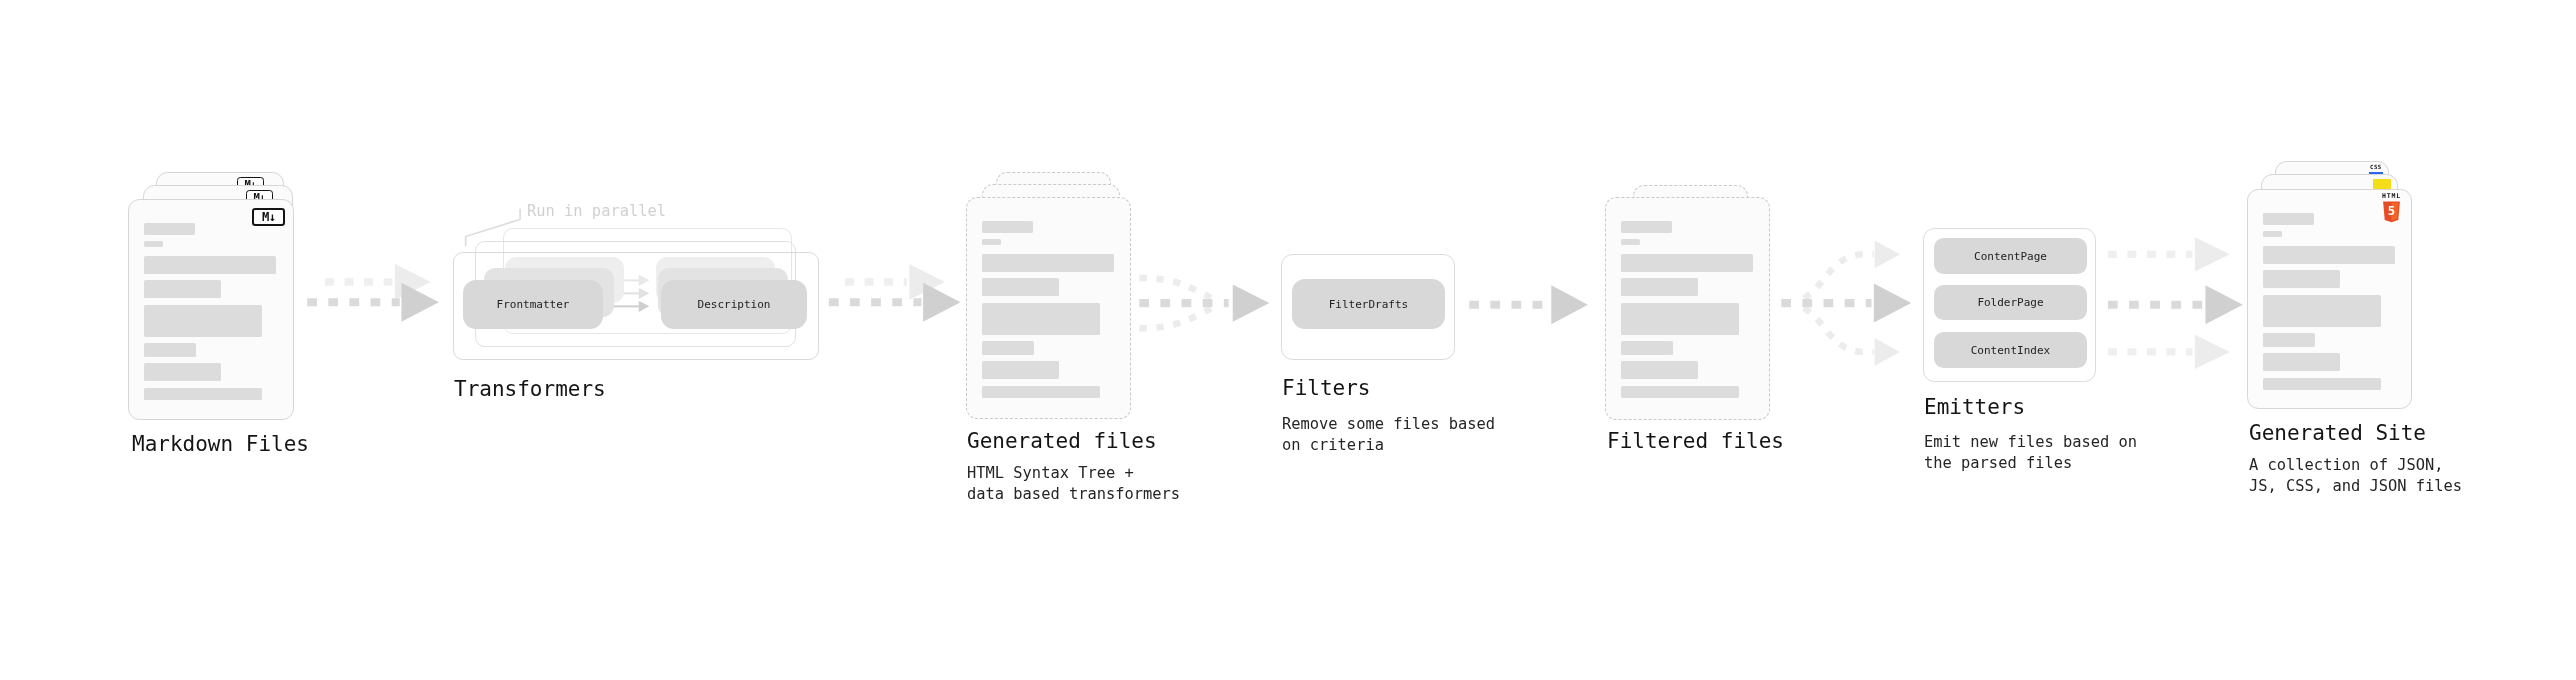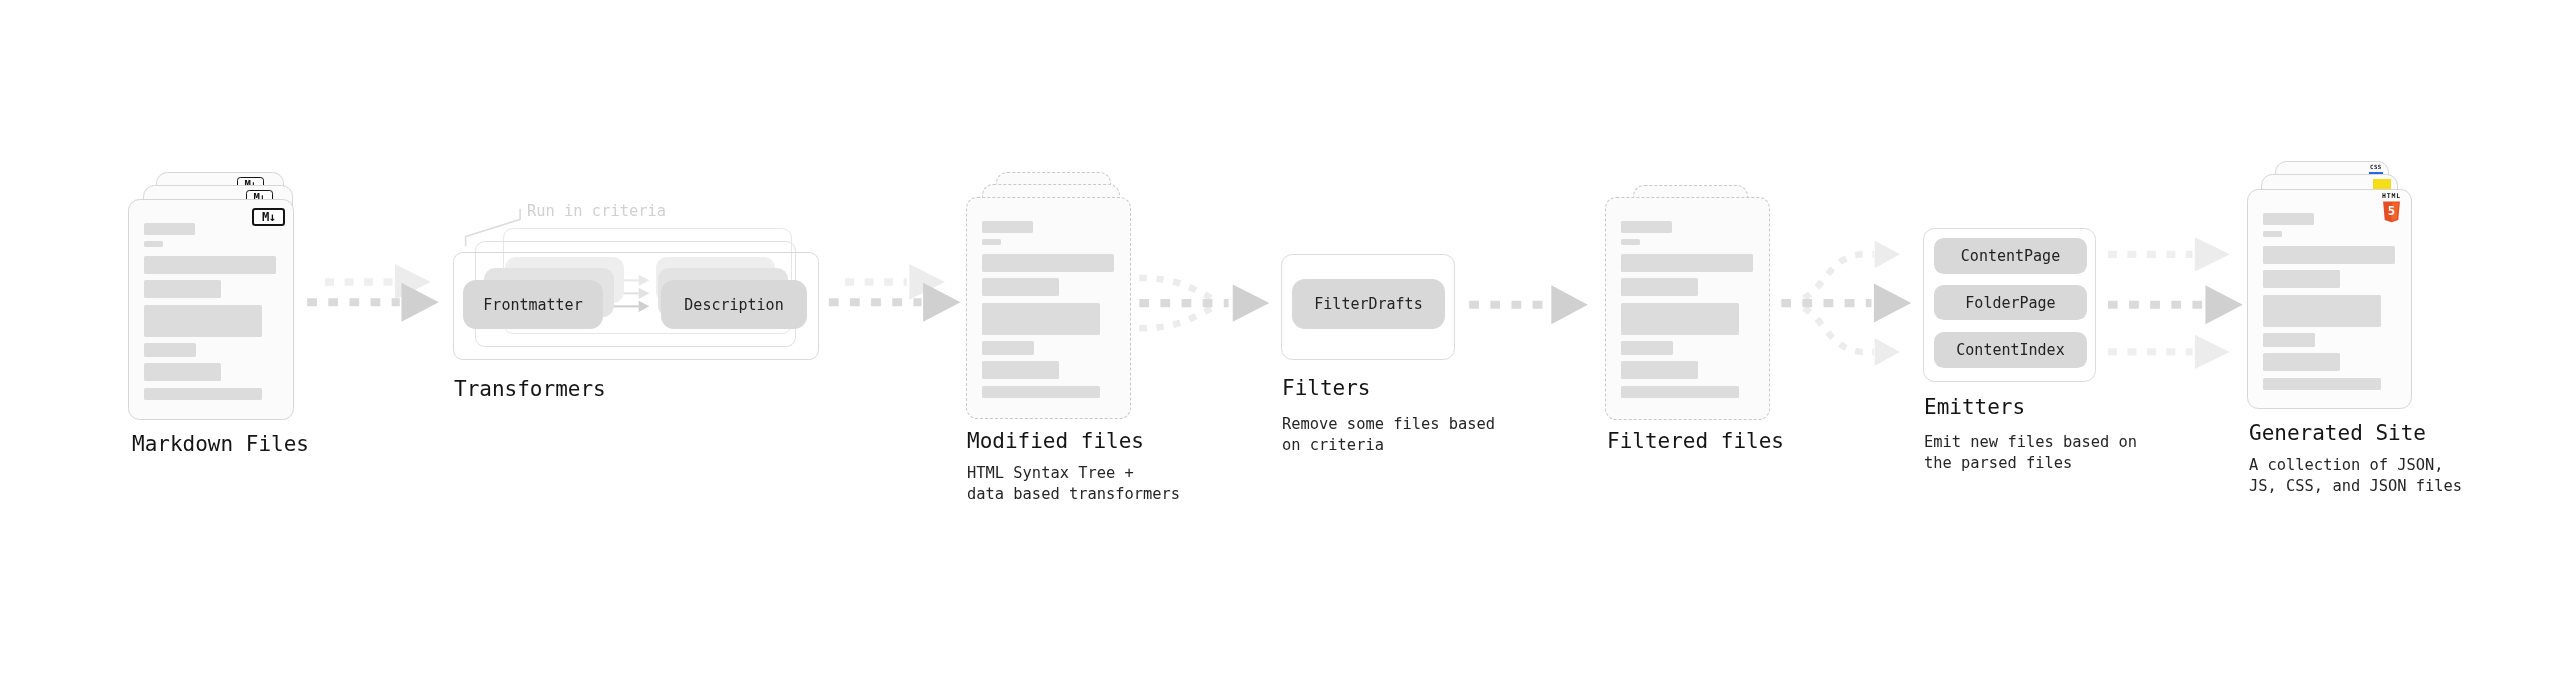--- a/index.html
+++ b/index.html
@@ -18,21 +18,21 @@
             border:2.4px solid #141414;border-radius:3.3px;font-weight:bold;color:#141414;box-sizing:border-box;}
   .md-badge.front{right:8.1px;top:8.1px;width:32.5px;height:18px;font-size:12.2px;letter-spacing:-0.8px;}
   .md-badge.small{right:19.5px;top:4.1px;width:27px;height:14px;font-size:10.6px;border-width:1.6px;letter-spacing:-0.8px;}
 
   
   .tbox{position:absolute;box-sizing:border-box;border:1.6px solid #d9d9d9;border-radius:9.8px;background:transparent;}
   .gbtn{position:absolute;border-radius:11.4px;}
   .g2{background:#e3e3e3;}
   .g3{background:#eeeeee;}
   .btn{position:absolute;display:flex;align-items:center;justify-content:center;background:#d8d8d8;
-       border-radius:13px;font-size:15px;color:#222222;white-space:nowrap;}
+       border-radius:13px;font-size:11px;color:#222222;white-space:nowrap;}
   .btn.small{border-radius:9.8px;}
 
   
   .panel{position:absolute;box-sizing:border-box;background:#ffffff;border:1.6px solid #dcdcdc;border-radius:11.4px;}
 
   
   .stage-label{position:absolute;font-size:21px;color:#141414;white-space:nowrap;}
   .desc{position:absolute;font-size:15.4px;line-height:21px;color:#252525;white-space:nowrap;}
   .desc .indent{padding-left:10.6px;}
   .callout-text{position:absolute;font-size:15.4px;color:#d0d0d0;white-space:nowrap;}
@@ -135,38 +135,38 @@
 
   <div class="tbox" style="left:503px;top:228px;width:289px;height:106px;border-color:#e6e6e6;"></div>
   <div class="tbox" style="left:475px;top:241px;width:321px;height:106px;border-color:#e0e0e0;"></div>
   <div class="tbox" style="left:453px;top:252px;width:366px;height:108px;"></div>
   <div class="gbtn g3" style="left:505px;top:257px;width:119px;height:46px;"></div>
   <div class="gbtn g3" style="left:656px;top:257px;width:119px;height:46px;"></div>
   <div class="gbtn g2" style="left:484px;top:268px;width:130px;height:49px;"></div>
   <div class="gbtn g2" style="left:658px;top:268px;width:130px;height:49px;"></div>
   <div class="btn" style="left:463px;top:280px;width:140px;height:49px;text-align:right;">Frontmatter</div>
   <div class="btn" style="left:661px;top:280px;width:146px;height:49px;">Description</div>
-  <div class="callout-text" style="left:527px;top:202px;">Run in criteria</div>
+  <div class="callout-text" style="left:527px;top:202px;">Run in parallel</div>
   <div class="stage-label" style="left:454px;top:377px;">Transformers</div>
 
   <div class="file dashed" style="left:996px;top:172px;width:115px;height:52px;"></div>
   <div class="file dashed" style="left:982px;top:184px;width:138px;height:52px;"></div>
   <div class="file dashed" style="left:966px;top:197px;width:165px;height:222px;">
     <span class="bars">
         <i class="bar" style="width: 51px; height: 12.2px; margin-top: 23px;"></i>
         <i class="bar" style="width: 18.7px; height: 5.7px; margin-top: 5.7px;"></i>
         <i class="bar" style="width: 132px; height: 18px; margin-top: 9px;"></i>
         <i class="bar" style="width: 77px; height: 18px; margin-top: 6.5px;"></i>
         <i class="bar" style="width: 118px; height: 32.5px; margin-top: 6.5px;"></i>
         <i class="bar" style="width: 52px; height: 14.6px; margin-top: 5.7px;"></i>
         <i class="bar" style="width: 77px; height: 18px; margin-top: 5.7px;"></i>
         <i class="bar" style="width: 118px; height: 12.2px; margin-top: 6.5px;"></i>
       </span>
   </div>
-  <div class="stage-label" style="left:967px;top:429px;">Modified files</div>
+  <div class="stage-label" style="left:967px;top:429px;">Generated files</div>
   <div class="desc" style="left:967px;top:463px;">
     <div>HTML Syntax Tree +</div>
     <div>data based transformers</div>
   </div>
 
   <div class="panel" style="left:1281px;top:254px;width:174px;height:106px;"></div>
   <div class="btn" style="left:1292px;top:279px;width:153px;height:50px;">FilterDrafts</div>
   <div class="stage-label" style="left:1282px;top:376px;">Filters</div>
   <div class="desc" style="left:1282px;top:414px;">
     <div>Remove some files based</div>

